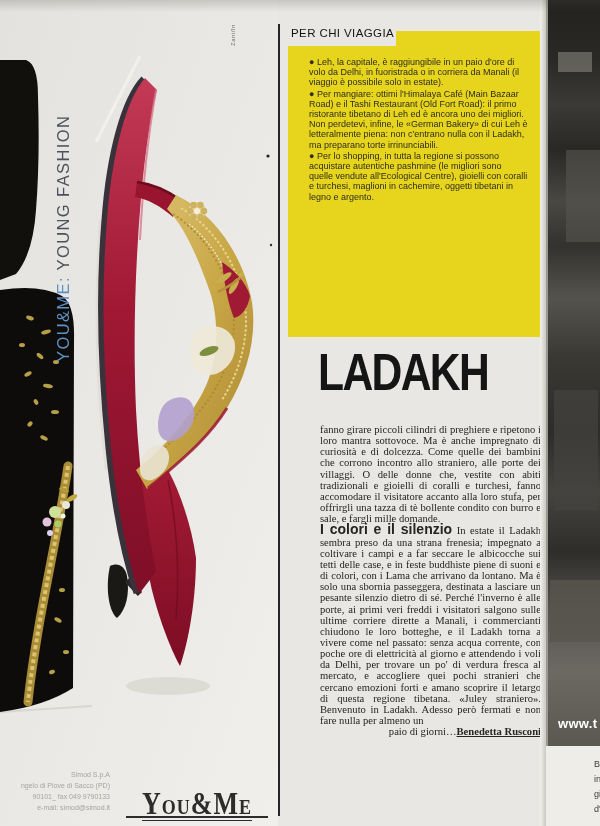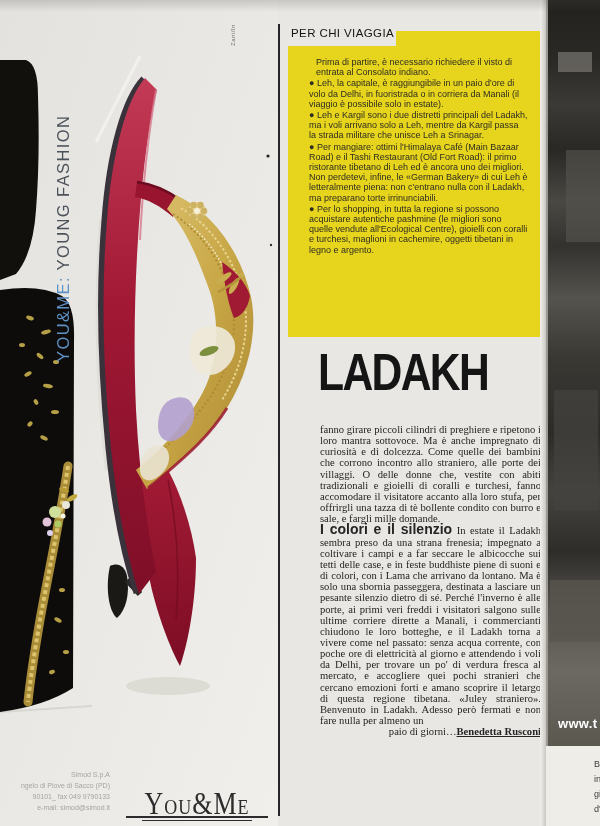--- a/index.html
+++ b/index.html
@@ -15,21 +15,21 @@
   .photo-area svg{position:absolute;left:0;top:0;}
   .side-label{position:absolute;left:54px;top:362px;width:292px;
     transform:rotate(-90deg);transform-origin:0 0;white-space:nowrap;
     font-size:16.5px;letter-spacing:1.4px;font-weight:500;}
   .side-brand{color:#5f92c4;}
   .side-section{color:#4c525a;}
   .photo-credit{position:absolute;left:230px;top:46px;transform:rotate(-90deg);
     transform-origin:0 0;font-size:6px;color:#6e6e6a;letter-spacing:.5px;white-space:nowrap;}
   .publisher{position:absolute;left:-82px;top:769px;width:192px;text-align:right;
     font-size:7px;line-height:11px;color:#a6a5a0;white-space:nowrap;}
-  .logo-wrap{position:absolute;left:122px;top:789px;width:150px;text-align:center;}
+  .logo-wrap{position:absolute;left:122px;top:789px;width:150px;text-align:center;font-weight:bold;}
   .logo-text{display:inline-block;font-family:"Liberation Serif","DejaVu Serif",serif;
     font-variant:small-caps;font-size:26px;letter-spacing:1px;color:#2c2c2c;
     transform:scaleY(1.18);transform-origin:top;line-height:1;}
   .logo-u1{position:absolute;left:4px;right:4px;top:27px;height:1.6px;background:#2c2c2c;}
   .logo-u2{position:absolute;left:20px;right:20px;top:30.5px;height:1px;background:#2c2c2c;}
   
   .divider{position:absolute;left:278px;top:24px;width:1.6px;height:792px;background:#26262a;}
   
   .col-header{position:absolute;left:291px;top:27px;font-size:11.5px;font-weight:normal;
     color:#131313;letter-spacing:.4px;}
@@ -198,23 +198,21 @@
       <div class="logo-u2"></div>
     </div>
   </div>
 
   <div class="divider"></div>
 
   <div class="col-header">PER CHI VIAGGIA</div>
   <div class="ynotch"></div>
 
   <div class="ybox">
-    <p class="first"><span></span><span>Prima di partire, è necessario richiedere il visto di entrata al Consolato indiano.</span></p>
     <p><span>● </span><span>Leh, la capitale, è raggiungibile in un paio d'ore di volo da Delhi, in fuoristrada o in corriera da Manali (il viaggio è possibile solo in estate).</span></p>
-    <p><span>● </span><span>Leh e Kargil sono i due distretti principali del Ladakh, ma i voli arrivano solo a Leh, mentre da Kargil passa la strada militare che unisce Leh a Srinagar.</span></p>
     <p><span>● </span><span>Per mangiare: ottimi l'Himalaya Café (Main Bazaar Road) e il Tashi Restaurant (Old Fort Road): il primo ristorante tibetano di Leh ed è ancora uno dei migliori. Non perdetevi, infine, le «German Bakery» di cui Leh è letteralmente piena: non c'entrano nulla con il Ladakh, ma preparano torte irrinunciabili.</span></p>
     <p><span>● </span><span>Per lo shopping, in tutta la regione si possono acquistare autentiche pashmine (le migliori sono quelle vendute all'Ecological Centre), gioielli con coralli e turchesi, maglioni in cachemire, oggetti tibetani in legno e argento.</span></p>
   </div>
 
   <div class="headline">LADAKH</div>
 
   <div class="body-text">
     <p>fanno girare piccoli cilindri di preghiere e ripetono i loro mantra sottovoce. Ma è anche impregnato di curiosità e di dolcezza. Come quelle dei bambini che corrono incontro allo straniero, alle porte dei villaggi. O delle donne che, vestite con abiti tradizionali e gioielli di coralli e turchesi, fanno accomodare il visitatore accanto alla loro stufa, per offrirgli una tazza di tè bollente condito con burro e sale, e fargli mille domande.</p>
     <p><span class="run-in">I colori e il silenzio</span><span> In estate il Ladakh sembra preso da una strana frenesia; impegnato a coltivare i campi e a far seccare le albicocche sui tetti delle case, e in feste buddhiste piene di suoni e di colori, con i Lama che arrivano da lontano. Ma è solo una sbornia passeggera, destinata a lasciare un pesante silenzio dietro di sé. Perché l'inverno è alle porte, ai primi veri freddi i visitatori salgono sulle ultime corriere dirette a Manali, i commercianti chiudono le loro botteghe, e il Ladakh torna a vivere come nel passato: senza acqua corrente, con poche ore di elettricità al giorno e attendendo i voli da Delhi, per trovare un po' di verdura fresca al mercato, e accogliere quei pochi stranieri che cercano emozioni forti e amano scoprire il letargo di questa regione tibetana. «Juley straniero». Benvenuto in Ladakh. Adesso però fermati e non fare nulla per almeno un</span></p>
     <div class="last-line">

